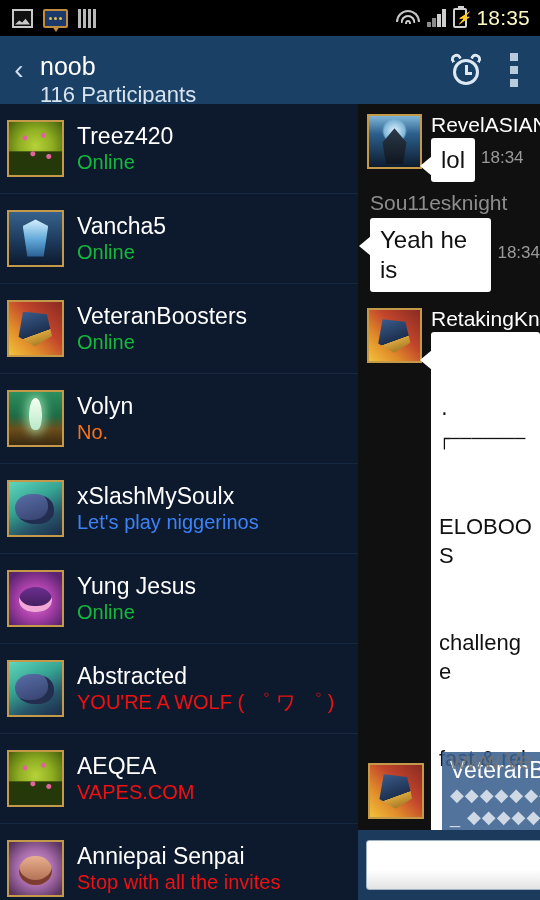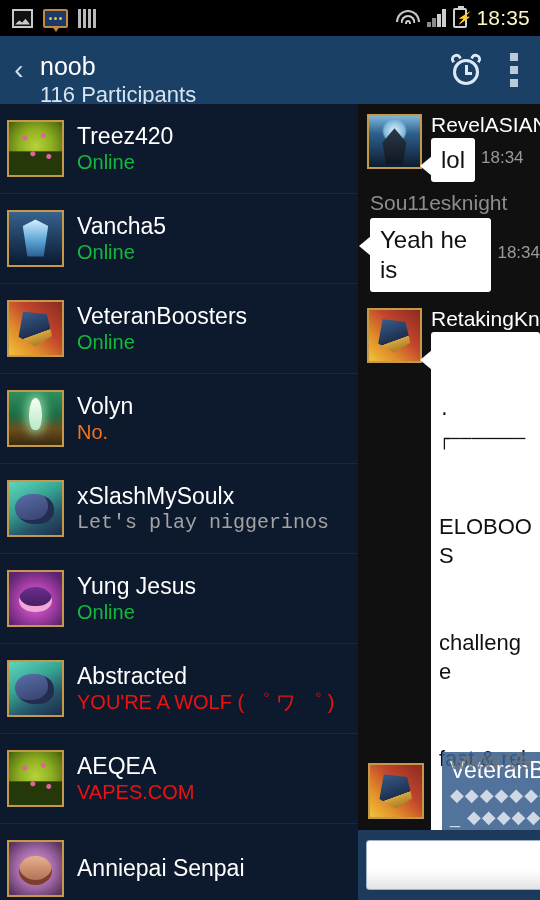--- a/index.html
+++ b/index.html
@@ -304,21 +304,21 @@
             <div class="mname">Volyn</div>
             <div class="mstat" style="color: #f97316;">No.</div>
           </div>
         </div>
         <div class="mrow">
           <div class="av">
             <span class="art a-wolfg"></span>
           </div>
           <div class="mtxt">
             <div class="mname">xSlashMySoulx</div>
-            <div class="mstat" style="color: #a3a3a3; font-family: Liberation Mono, monospace;">Let's play niggerinos</div>
+            <div class="mstat" style="color: #3b82f6;">Let's play niggerinos</div>
           </div>
         </div>
         <div class="mrow">
           <div class="av">
             <span class="art a-pink"></span>
           </div>
           <div class="mtxt">
             <div class="mname">Yung Jesus</div>
             <div class="mstat" style="color: rgb(20, 184, 60);">Online</div>
           </div>
@@ -340,20 +340,21 @@
             <div class="mname">AEQEA</div>
             <div class="mstat" style="color: rgb(238, 17, 17);">VAPES.COM</div>
           </div>
         </div>
         <div class="mrow">
           <div class="av">
             <span class="art a-boar"></span>
           </div>
           <div class="mtxt">
             <div class="mname">Anniepai Senpai</div>
+            <div class="mstat" style="color: rgb(238, 17, 17);">Stop with all the invites</div>
           </div>
         </div>
         <div class="mrow">
           <div class="av">
             <span class="art a-drag"></span>
           </div>
           <div class="mtxt">
             <div class="mname">ArianaisBae</div>
             <div class="mstat" style="color: rgb(20, 184, 60);"></div>
           </div>

